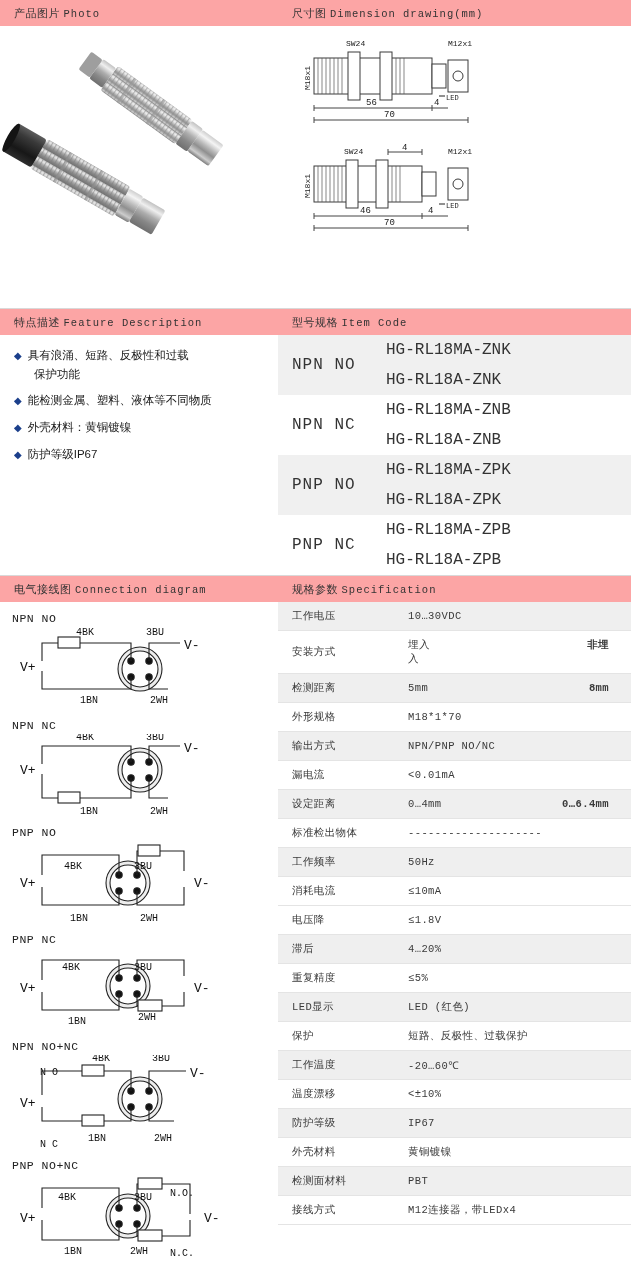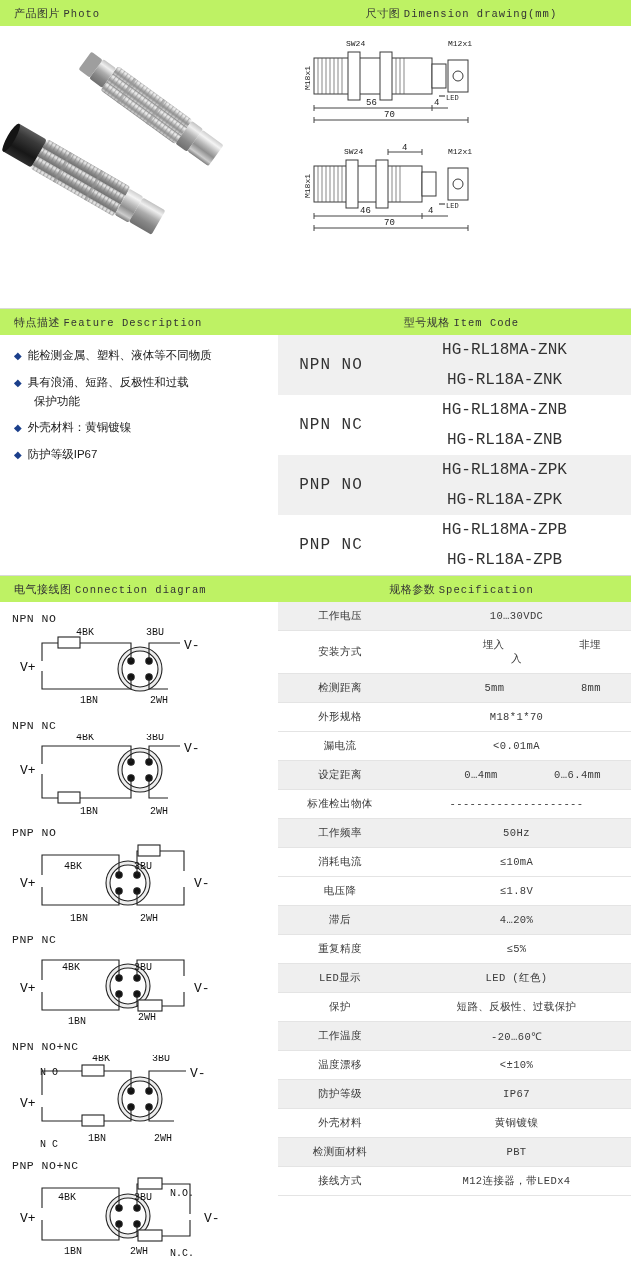--- a/index.html
+++ b/index.html
@@ -6,35 +6,35 @@
   body{
     width:631px;
     background:#ffffff;
     font-family:"Liberation Sans", sans-serif;
     color:#2b2b2b;
   }
   .page{width:631px;position:relative;}
 
   
   .hdr{
-    background:#bef264;
+    background:#fca5a5;
     height:26px;
     line-height:26px;
     font-size:11px;
     color:#333;
     padding-left:14px;
     box-sizing:border-box;
     letter-spacing:.5px;
   }
   .hdr .en{font-family:"Liberation Mono", monospace;font-size:10.5px;letter-spacing:1px;}
 
   
   .row{display:flex;width:631px;}
   .colL{width:278px;box-sizing:border-box;}
-  .colR{width:353px;box-sizing:border-box;text-align:center;}
+  .colR{width:353px;box-sizing:border-box;}
 
   .sep{height:1px;background:#d9d9d9;width:100%;}
 
   
   .photo-wrap{height:218px;position:relative;overflow:hidden;}
   .photo{
     position:absolute;left:0;top:0;width:278px;height:218px;
   }
 
   
@@ -77,21 +77,21 @@
     font-family:"Liberation Mono", monospace;
     font-size:10.5px;
     color:#3a3a3a;
     padding:7px 6px 7px 14px;
     border-bottom:1px solid #e4e4e4;
     letter-spacing:.4px;
   }
   .spec td.k{width:96px;}
   .spec td.v{width:auto;}
   .spec tr.alt td{background:#efefef;}
-  .spec td .v2{float:right;margin-right:24px;}
+  .spec td .v2{float:right;margin-right:16px;font-weight:bold;}
   .zh{font-family:"Liberation Sans", sans-serif;}
 </style>
 </head>
 <body>
 
 <div class="page">
 
   <div class="row">
 
     <div class="colL">
@@ -256,25 +256,25 @@
 
   <div class="row">
 
     <div class="colL">
       <div class="hdr">
         <span>特点描述</span>
         <span class="en">Feature Description</span>
       </div>
       <div class="features">
         <div class="feat">
-          <span class="dia">◆</span><span>能检测金属、塑料、液体等不同物质</span>
-        </div>
-        <div class="feat">
           <span class="dia">◆</span><span>具有浪涌、短路、反极性和过载</span>
           <span class="sub">保护功能</span>
+        </div>
+        <div class="feat">
+          <span class="dia">◆</span><span>能检测金属、塑料、液体等不同物质</span>
         </div>
         <div class="feat">
           <span class="dia">◆</span><span>外壳材料：黄铜镀镍</span>
         </div>
         <div class="feat">
           <span class="dia">◆</span><span>防护等级IP67</span>
         </div>
       </div>
     </div>
 
@@ -517,20 +517,24 @@
 入</span></td>
             </tr>
         <tr class="alt">
               <td class="k zh">检测距离</td>
               <td class="v"><span class="v2">8mm</span><span>5mm</span></td>
             </tr>
         <tr>
               <td class="k zh">外形规格</td>
               <td class="v">M18*1*70</td>
             </tr>
+        <tr class="alt">
+              <td class="k zh">输出方式</td>
+              <td class="v">NPN/PNP NO/NC</td>
+            </tr>
         <tr>
               <td class="k zh">漏电流</td>
               <td class="v">&lt;0.01mA</td>
             </tr>
         <tr class="alt">
               <td class="k zh">设定距离</td>
               <td class="v"><span class="v2">0…6.4mm</span><span>0…4mm</span></td>
             </tr>
         <tr>
               <td class="k zh">标准检出物体</td>

